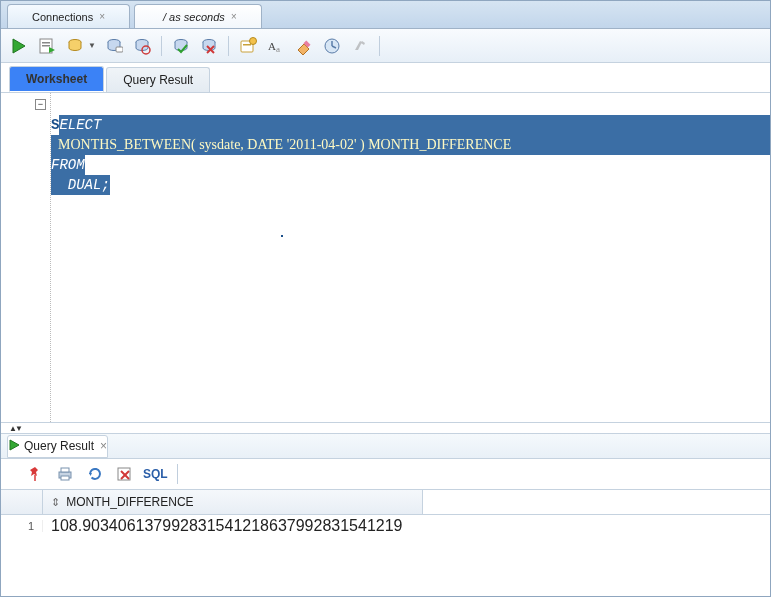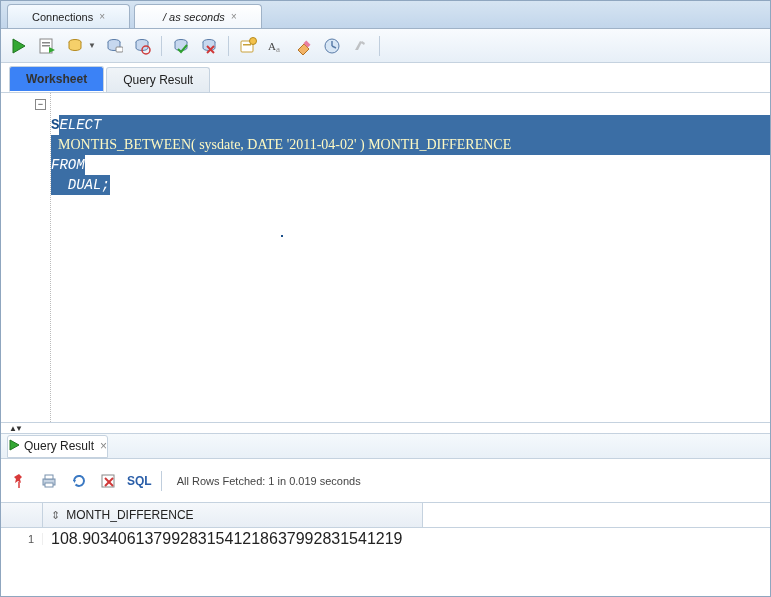--- a/index.html
+++ b/index.html
@@ -24,21 +24,21 @@
   .hl{background:#3b6ea5;color:#fff;}
   .composite-line{display:flex;}
   .unselected{color:#1a4f8a;font-weight:bold;}
   .composite-line .hl{flex:1;font-style:italic;}
   .fullhl{background:#3b6ea5;color:#fef9c3;display:block;font-family:Liberation Serif, serif;}
   .splitter{height:10px;background:#fff;display:flex;align-items:center;justify-content:flex-start;padding-left:8px;}
   .uptri{font-size:8px;color:#333;letter-spacing:-2px;}
   .result-tab-bar{height:26px;border-top:1px solid #c5d2df;border-bottom:1px solid #c5d2df;background:linear-gradient(#f5f9fc,#e9f0f7);display:flex;align-items:center;padding-left:6px;}
   .result-tab{display:flex;align-items:center;padding:3px 0;border:1px solid #c5d2df;border-radius:3px 3px 0 0;background:#fff;font-size:12px;}
   .result-tab .close{margin-left:6px;color:#888;}
-  .result-toolbar{height:44px;display:flex;align-items:center;padding:0 6px;gap:6px;border-bottom:1px solid #c5d2df;background:#fff;}
+  .result-toolbar{height:31px;display:flex;align-items:center;padding:0 22px;gap:6px;border-bottom:1px solid #c5d2df;background:#fff;}
   .result-toolbar .status{color:#444;font-size:11px;margin-left:6px;}
   .sql-link{color:#2a5ea8;font-weight:bold;font-size:12px;cursor:pointer;}
   .grid{background:#fff;}
   .grid-header{display:flex;border-bottom:1px solid #c5d2df;}
   .rownum-head{width:42px;height:24px;border-right:1px solid #c5d2df;background:linear-gradient(#f5f8fb,#e8eef5);}
   .colhead{height:24px;display:flex;align-items:center;padding:0 8px;border-right:1px solid #c5d2df;background:linear-gradient(#f5f8fb,#e8eef5);font-size:12px;min-width:380px;}
   .sort-ico{margin-right:6px;color:#666;font-size:11px;}
   .grid-row{display:flex;height:22px;align-items:center;}
   .rownum{width:42px;text-align:right;padding-right:8px;color:#555;border-right:1px solid #eee;}
   .cellv{padding:0 8px;font-size:16px;min-width:380px;}
@@ -206,21 +206,20 @@
   </div>
   <div class="tbtn">
     <svg viewBox="0 0 18 18">
         <rect x="2" y="3" width="12" height="12" fill="#fff" stroke="#888"></rect>
         <line x1="5" y1="6" x2="13" y2="14" stroke="#d03838" stroke-width="2"></line>
         <line x1="13" y1="6" x2="5" y2="14" stroke="#d03838" stroke-width="2"></line>
       </svg>
   </div>
   <span class="sql-link">SQL</span>
   <div class="sep"></div>
-  <span class="status">All Rows Fetched: 1 in 0.019 seconds</span>
 </div>
 
 <div class="grid">
   <div class="grid-header">
     <div class="rownum-head"></div>
     <div class="colhead">
       <span class="sort-ico">⇕</span>
       <span>MONTH_DIFFERENCE</span>
     </div>
   </div>

